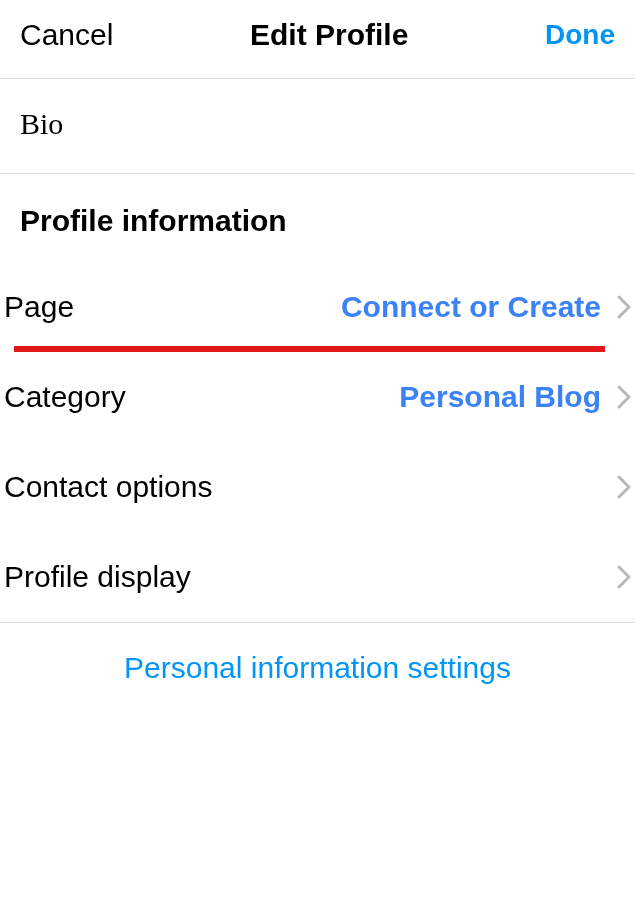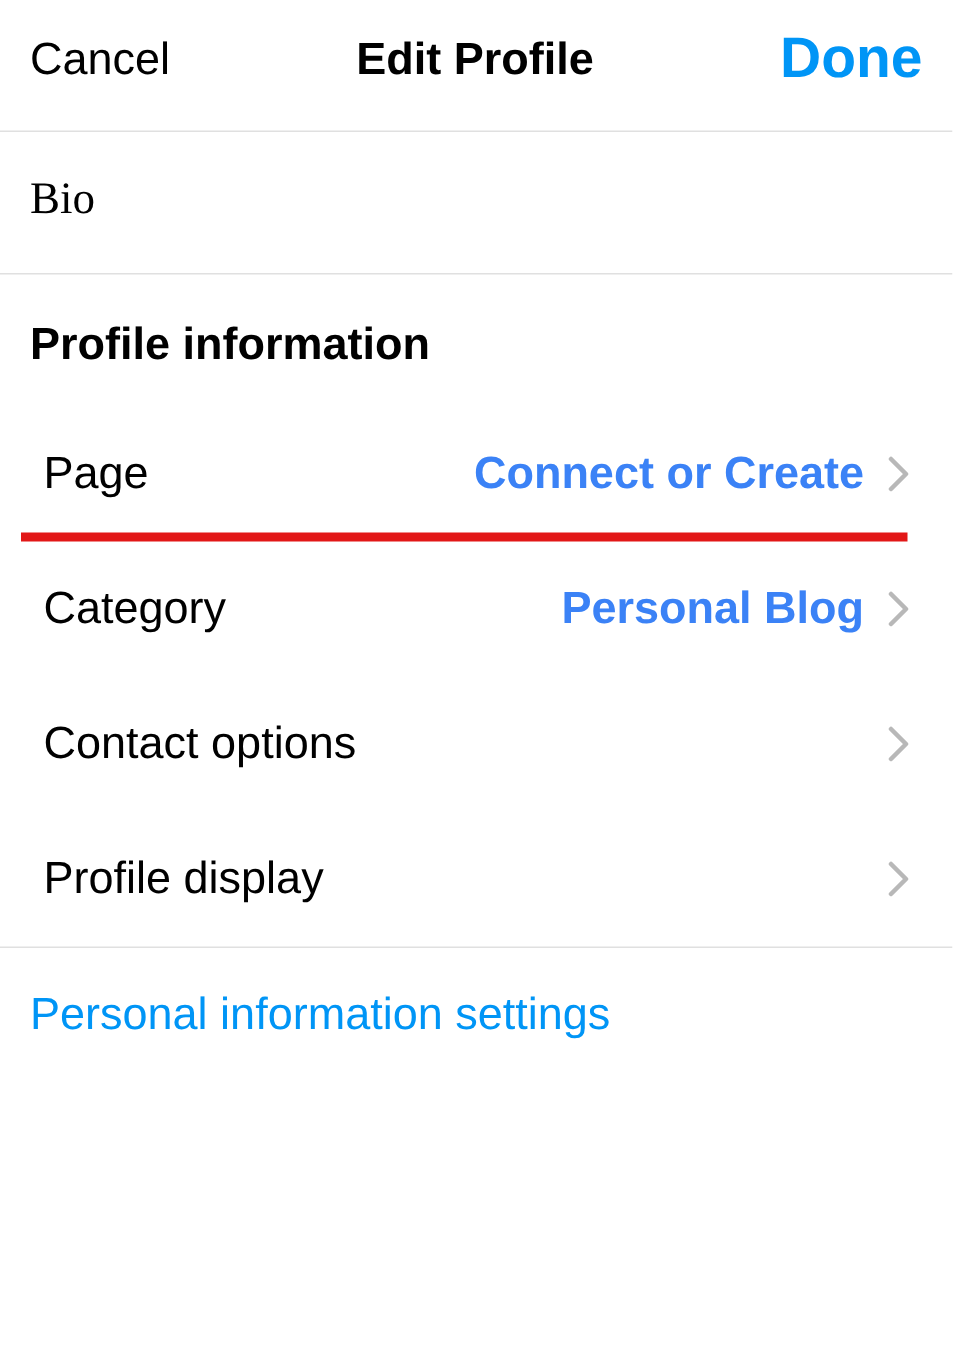--- a/index.html
+++ b/index.html
@@ -27,21 +27,21 @@
       font-weight: 400;
       color: #000;
       cursor: pointer;
     }
     .header .title {
       font-size: 30px;
       font-weight: 700;
       color: #000;
     }
     .header .done {
-      font-size: 38px;
+      font-size: 28px;
       font-weight: 700;
       color: #0095f6;
       cursor: pointer;
     }
     .bio-row {
       display: flex;
       align-items: flex-start;
       padding: 28px 20px 32px 20px;
       border-bottom: 1px solid #e0e0e0;
     }
@@ -61,21 +61,21 @@
     }
     .section-header {
       font-size: 30px;
       font-weight: 700;
       padding: 30px 20px 24px 20px;
       color: #000;
     }
     .row {
       display: flex;
       align-items: center;
-      padding: 28px 29px;
+      padding: 28px 4px;
       cursor: pointer;
       position: relative;
     }
     .row .label {
       font-size: 30px;
       font-weight: 400;
       color: #000;
       flex: 1;
     }
     .row .value {
@@ -100,20 +100,21 @@
       height: 6px;
       background: #e21717;
     }
     .divider {
       height: 1px;
       background: #e0e0e0;
     }
     .link-row {
       padding: 28px 20px;
       cursor: pointer;
+      text-align: center;
     }
     .link-row .link-text {
       font-size: 30px;
       font-weight: 400;
       color: #0095f6;
     }
   </style>
 </head>
 <body>
 

